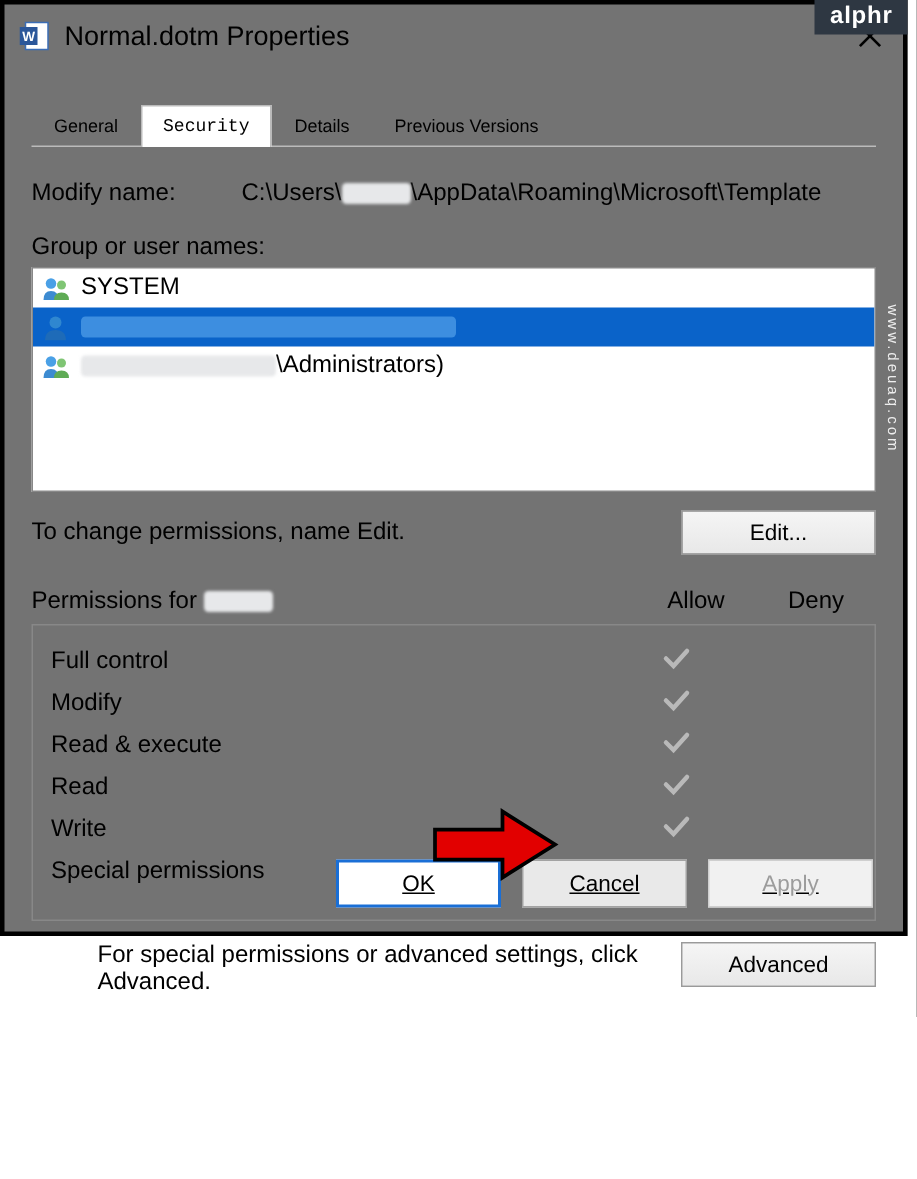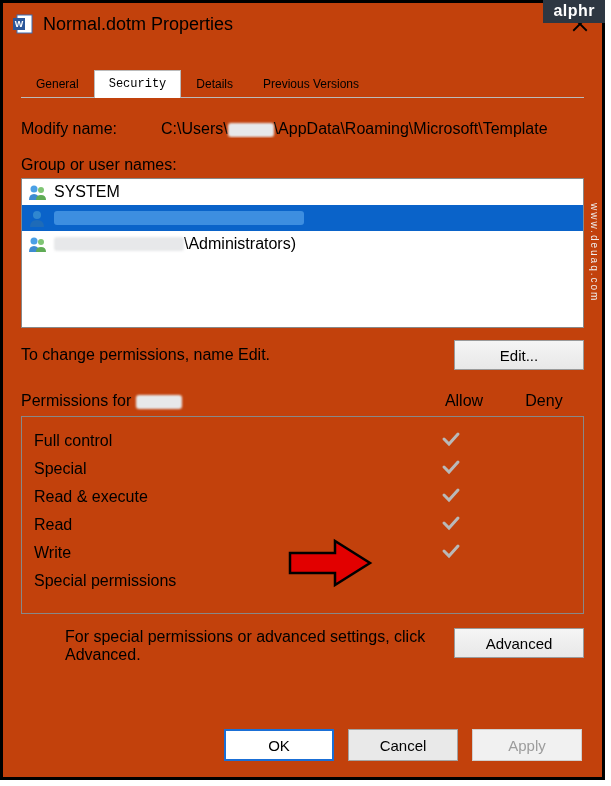--- a/index.html
+++ b/index.html
@@ -10,23 +10,23 @@
     color: #000;
     background: #fff;
     width: 611px;
     height: 786px;
     overflow: hidden;
     position: relative;
   }
   .outer-border {
     border: 3px solid #000;
     width: 605px;
-    height: 780px;
-    position: relative;
-    background: #c2410c;
+    height: 624px;
+    position: relative;
+    background: #737373;
   }
   .titlebar {
     display: flex;
     align-items: center;
     padding: 8px 10px 6px 10px;
     height: 40px;
   }
   .word-icon {
     width: 22px; height: 22px; margin-right: 8px;
     display: inline-flex; align-items: center; justify-content: center;
@@ -110,21 +110,21 @@
     position: relative;
   }
   .perm-row { display: flex; align-items: center; height: 28px; font-size: 16px; }
   .perm-row .pname { flex: 1; }
   .perm-row .pcol { width: 80px; text-align: center; color: #b9b9b9; }
   .adv-row { display:flex; margin-top:14px; align-items:flex-start;margin-left:44px; }
   .adv-row .txt { flex:1; font-size:16px; padding-right:14px; }
   .dlg-buttons {
     position: absolute;
     right: 20px; bottom: 16px;
-    display: flex; gap: 14px;
+    display: flex; gap: 14px; text-decoration: underline;
   }
   .dlg-btn {
     width: 110px; height: 32px;
     background: #e9e9e9;
     border: 1px solid #a3a3a3;
     font-size: 15px;
     cursor: pointer;
   }
   .dlg-btn.primary {
     background: #fff;
@@ -247,21 +247,21 @@
 
     <div class="perm-box" id="perm-box">
         <div class="perm-row">
           <span class="pname">Full control</span>
           <span class="pcol"><svg width="20" height="16" viewBox="0 0 20 16">
               <path d="M3 8 L8 13 L17 3" fill="none" stroke="#b9b9b9" stroke-width="3" stroke-linecap="round"></path>
             </svg></span>
           <span class="pcol"></span>
         </div>
         <div class="perm-row">
-          <span class="pname">Special</span>
+          <span class="pname">Modify</span>
           <span class="pcol"><svg width="20" height="16" viewBox="0 0 20 16">
               <path d="M3 8 L8 13 L17 3" fill="none" stroke="#b9b9b9" stroke-width="3" stroke-linecap="round"></path>
             </svg></span>
           <span class="pcol"></span>
         </div>
         <div class="perm-row">
           <span class="pname">Read &amp; execute</span>
           <span class="pcol"><svg width="20" height="16" viewBox="0 0 20 16">
               <path d="M3 8 L8 13 L17 3" fill="none" stroke="#b9b9b9" stroke-width="3" stroke-linecap="round"></path>
             </svg></span>

